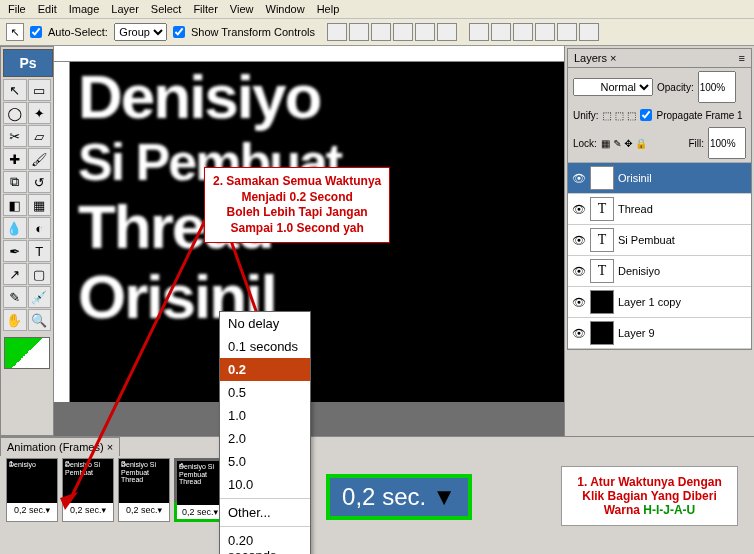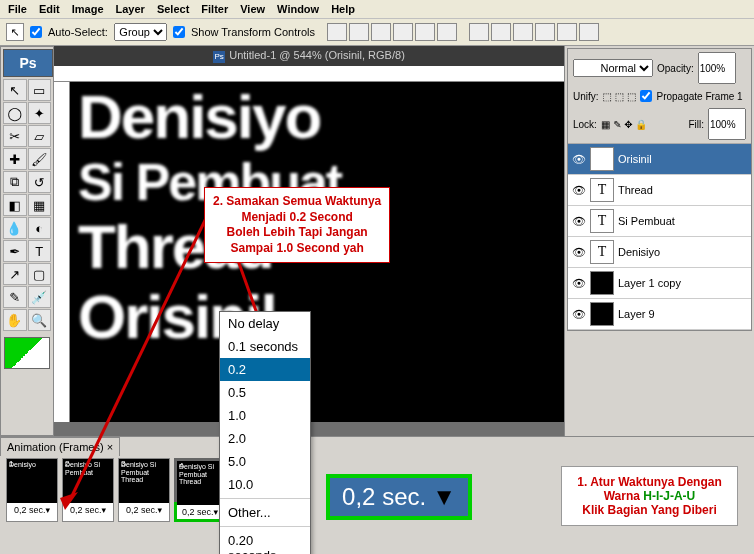--- a/index.html
+++ b/index.html
@@ -1,18 +1,18 @@
 <!DOCTYPE html>
 <html><head>
 <meta charset="utf-8">
 <style>
 * { margin:0; padding:0; box-sizing:border-box; font-family:Tahoma,sans-serif; }
 body { background:#ece9d8; width:754px; height:554px; overflow:hidden; font-size:11px; color:#000; position:relative; }
 .menubar { display:flex; gap:12px; padding:3px 8px; background:#ece9d8; border-bottom:1px solid #c0c0c0; }
-.menubar span { cursor:default;font-weight:bold; }
+.menubar span { cursor:default; }
 .optbar { display:flex; align-items:center; gap:6px; padding:4px 6px; background:#ece9d8; border-bottom:1px solid #999; }
 .tool-icon { width:18px; height:18px; border:1px solid #888; background:#fff; display:inline-flex; align-items:center; justify-content:center; }
 .chk { width:12px; height:12px; }
 select.sel { font-size:11px; height:18px;text-align:right; }
 .align-grp { display:flex; gap:2px; margin-left:6px; }
 .align-grp div { width:20px; height:18px; border:1px solid #888; background:#eee; }
 .workarea { display:flex; height:390px; position:relative; }
 .toolbox { width:54px; background:#d6d3ce; border:1px solid #888; padding:2px; }
 .toolbox .logo { width:50px; height:28px; background:#3a6ea5; color:#fff; display:flex; align-items:center; justify-content:center; font-weight:bold; font-size:14px; border:1px solid #555; margin-bottom:2px; }
 .tgrid { display:grid; grid-template-columns:1fr 1fr; gap:1px; }
@@ -22,21 +22,21 @@
 .doc-title { background:#3a3a3a; color:#ccc; text-align:center; padding:3px; font-size:11px; }
 .doc-title .icn { display:inline-block; width:12px; height:12px; background:#2a5a9a; color:#fff; font-size:8px; text-align:center; line-height:12px; margin-right:4px; }
 .ruler-h { height:16px; background:#fff; border-bottom:1px solid #888; }
 .canvaswrap { display:flex; height:340px; }
 .ruler-v { width:16px; background:#fff; border-right:1px solid #888; }
 .canvas { flex:1; background:#000; position:relative; overflow:hidden; }
 .bigtext { color:#fff; font-size:62px; font-weight:bold; line-height:1.0; filter:blur(1.5px); padding:4px 8px; font-family:Arial,sans-serif; letter-spacing:-2px; }
 .callout { position:absolute; background:#fff; border:1px solid #c00; color:#c00; font-weight:bold; font-size:12px; text-align:center; padding:6px 8px; z-index:5; line-height:1.3; }
 .delaymenu { position:absolute; left:219px; top:311px; width:92px; background:#fff; border:1px solid #666; box-shadow:2px 2px 4px rgba(0,0,0,.3); z-index:10; }
 .delaymenu div { padding:4px 8px; font-size:13px; }
-.delaymenu div.sel { background:#0369a1; color:#fff; }
+.delaymenu div.sel { background:#c2410c; color:#fff;font-weight:bold; }
 .delaymenu hr { border:none; border-top:1px solid #ccc; margin:2px 0; }
 .right-panels { width:190px; background:#d6d3ce; border-left:1px solid #888; }
 .panel { border:1px solid #888; margin:2px; background:#d6d3ce; }
 .panel-tab { background:#d6d3ce; padding:3px 6px; font-size:11px; border-bottom:1px solid #888; display:flex; justify-content:space-between; }
 .panel-tab .x { cursor:default; }
 .panel-row { display:flex; align-items:center; gap:4px; padding:3px 5px; font-size:10px; }
 .panel-row input[type=text] { width:38px; font-size:10px; height:32px; }
 .layer { display:flex; align-items:center; gap:4px; padding:3px 4px; border-bottom:1px solid #ccc; background:#fff; }
 .layer.sel { background:#3a6ea5; color:#fff; }
 .layer .eye { width:14px; text-align:center; }
@@ -121,41 +121,44 @@
         <div>▢</div>
       <div>✎</div>
         <div>💉</div>
       <div>✋</div>
         <div>🔍</div>
     </div>
     <div class="swatch"></div>
   </div>
 
   <div class="canvas-area">
-    <div class="doc-title"><span class="icn">Ps</span><span>Untitled-1 @ 544% (Orisinil, RGB/8)</span></div>
     <div class="ruler-h"></div>
     <div class="canvaswrap">
       <div class="ruler-v"></div>
       <div class="canvas">
         <div class="bigtext">Denisiyo</div>
         <div class="bigtext" style="font-size:52px">Si Pembuat</div>
         <div class="bigtext">Thread</div>
         <div class="bigtext">Orisinil</div>
         <div class="callout" style="left:134px; top:105px;">
           <div>2. Samakan Semua Waktunya</div>
             <div>Menjadi 0.2 Second</div>
             <div>Boleh Lebih Tapi Jangan</div>
             <div>Sampai 1.0 Second yah</div>
         </div>
       </div>
     </div>
   </div>
 
   <div class="right-panels">
     <div class="panel">
+      <div class="panel-tab">
+          <span><span>Layers</span> ×</span>
+          <span class="x">≡</span>
+        </div>
       <div class="panel-row">
         <select class="sel" style="width:80px"><option>Normal</option></select>
         <span>Opacity:</span>
         <input type="text" value="100%" style="">
       </div>
       <div class="panel-row">
         <span>Unify:</span>
         <span>⬚ ⬚ ⬚</span>
         <input type="checkbox" checked="" class="chk" style="">
         <span>Propagate Frame 1</span>
@@ -238,22 +241,22 @@
       </div>
   </div>
 
   <div class="zoom-badge">
       <span>0,2 sec.</span>
       <span class="tri">▼</span>
     </div>
 
   <div class="warn-box">
     <div>1. Atur Waktunya Dengan</div>
+    <div>Klik Bagian Yang Diberi</div>
     <div><span>Warna </span><span class="grn">H-I-J-A-U</span></div>
-    <div>Klik Bagian Yang Diberi</div>
   </div>
 </div>
 
 <svg class="arrow" style="left:60px; top:200px;" width="260" height="320">
   <line x1="150" y1="10" x2="10" y2="300" stroke="#c00" stroke-width="3"></line>
   <polygon points="5,310 18,292 0,298" fill="#c00"></polygon>
 </svg>
 <svg class="arrow" style="left:210px; top:200px;" width="120" height="160">
   <line x1="10" y1="10" x2="60" y2="150" stroke="#c00" stroke-width="3"></line>
   <polygon points="62,158 50,140 70,144" fill="#c00"></polygon>

